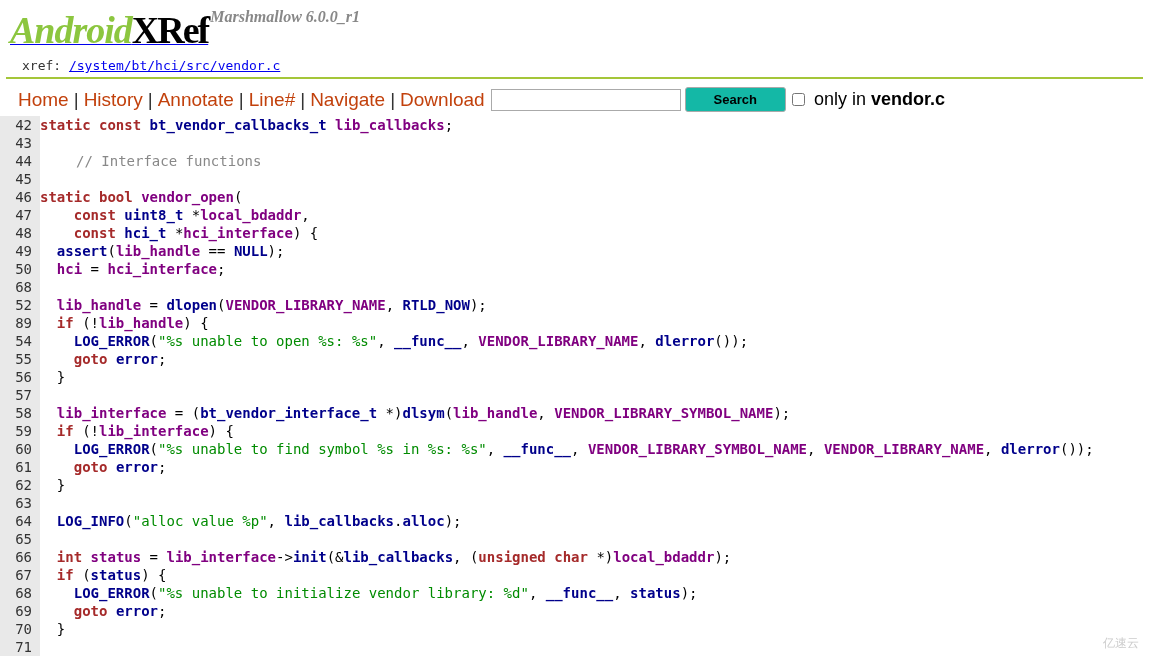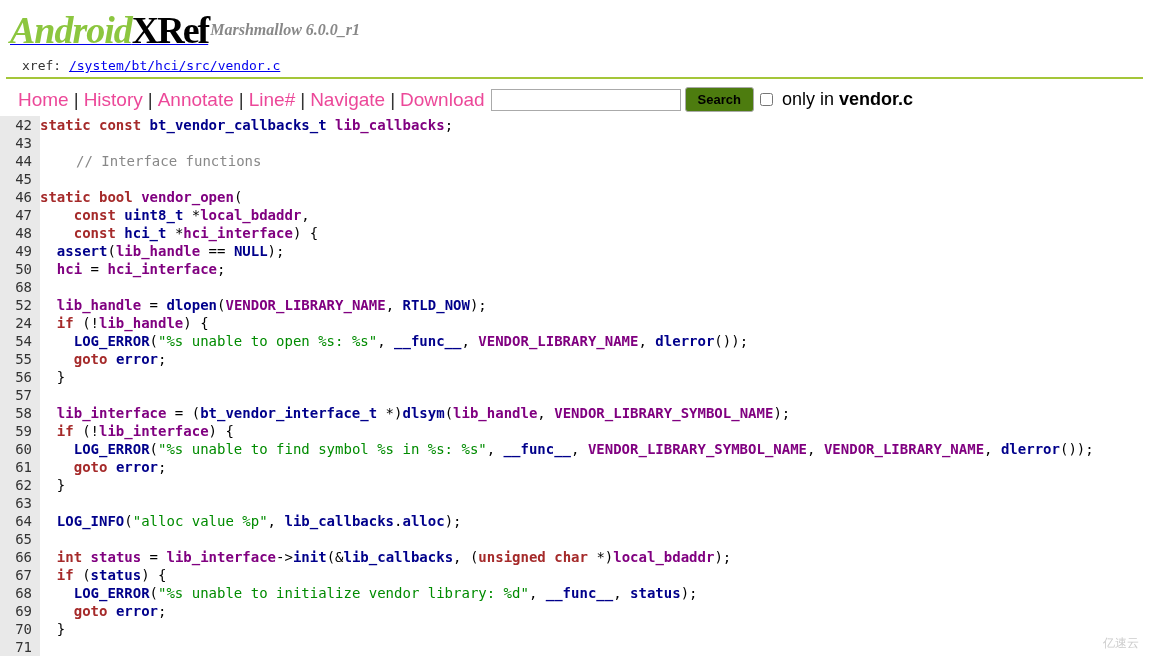--- a/index.html
+++ b/index.html
@@ -1,28 +1,28 @@
 <!DOCTYPE html>
 <html><head>
 <meta charset="utf-8">
 <style>
   * { box-sizing: border-box; }
   body { margin: 0; padding: 0; font-family: Arial, Helvetica, sans-serif; background: #fff; font-size: 14px; }
   .container { width: 1149px; }
-  .header { padding: 8px 10px 4px 10px; display: flex; align-items: center; }
+  .header { padding: 8px 10px 4px 10px; display: flex; align-items: flex-start; }
   .logo-android { font-family: Georgia, serif; font-size: 38px; font-weight: bold; font-style: italic; color: #8cc63f; letter-spacing: -1px; }
   .logo-xref { font-family: Georgia, serif; font-size: 38px; font-weight: bold; color: #000; letter-spacing: -2px; }
   .version { font-family: Georgia, serif; font-size: 16px; font-weight: bold; font-style: italic; color: #888; margin-left: 2px; }
   .xref-path { padding: 2px 22px; font-family: monospace; font-size: 13px; color: #333; }
   hr.green { border: none; border-top: 2px solid #a4c639; margin: 2px 6px 6px 6px; }
   .toolbar { padding: 2px 10px 4px 18px; font-size: 19px; display: flex; align-items: center; flex-wrap: wrap; }
-  .toolbar a { color: #ec4899; text-decoration: none; }
+  .toolbar a { color: #c2410c; text-decoration: none; }
   .toolbar .sep { color: #333; margin: 0 5px; }
   .search-box { margin-left: 6px; padding: 2px 4px; font-size: 14px; width: 190px; border: 1px solid #aaa; }
-  .search-btn { margin-left: 4px; padding: 4px 12px; font-size: 13px; background: #4d7c0f; border: 1px solid #aaa; border-radius: 3px; cursor: pointer; font-weight: bold; }
+  .search-btn { margin-left: 4px; padding: 4px 28px; font-size: 13px; background: #14b8a6; border: 1px solid #aaa; border-radius: 3px; cursor: pointer; font-weight: bold; }
   .only-cb { margin-left: 6px; }
   .only-label { font-size: 18px; margin-left: 6px; }
   .only-file { font-weight: bold; }
   .code-area { display: flex; font-family: Consolas, Monaco, monospace; font-size: 14px; line-height: 18px; }
   .lineno-col { background: #e9e9e9; text-align: right; padding: 0 8px 0 6px; color: #333; user-select: none; min-width: 40px; }
   .lineno-col a { color: #333; text-decoration: none; display: block; }
   .code-col { white-space: pre; }
   .code-line { display: block; min-height: 18px; }
   .kw { color: #a52a2a; font-weight: bold; }
   .ident-link { color: #00008b; font-weight: bold; } 
@@ -75,21 +75,21 @@
         <a href="#">43</a>
         <a href="#">44</a>
         <a href="#">45</a>
         <a href="#">46</a>
         <a href="#">47</a>
         <a href="#">48</a>
         <a href="#">49</a>
         <a href="#">50</a>
         <a href="#">68</a>
         <a href="#">52</a>
-        <a href="#">24</a>
+        <a href="#">89</a>
         <a href="#">54</a>
         <a href="#">55</a>
         <a href="#">56</a>
         <a href="#">57</a>
         <a href="#">58</a>
         <a href="#">59</a>
         <a href="#">60</a>
         <a href="#">61</a>
         <a href="#">62</a>
         <a href="#">63</a>

